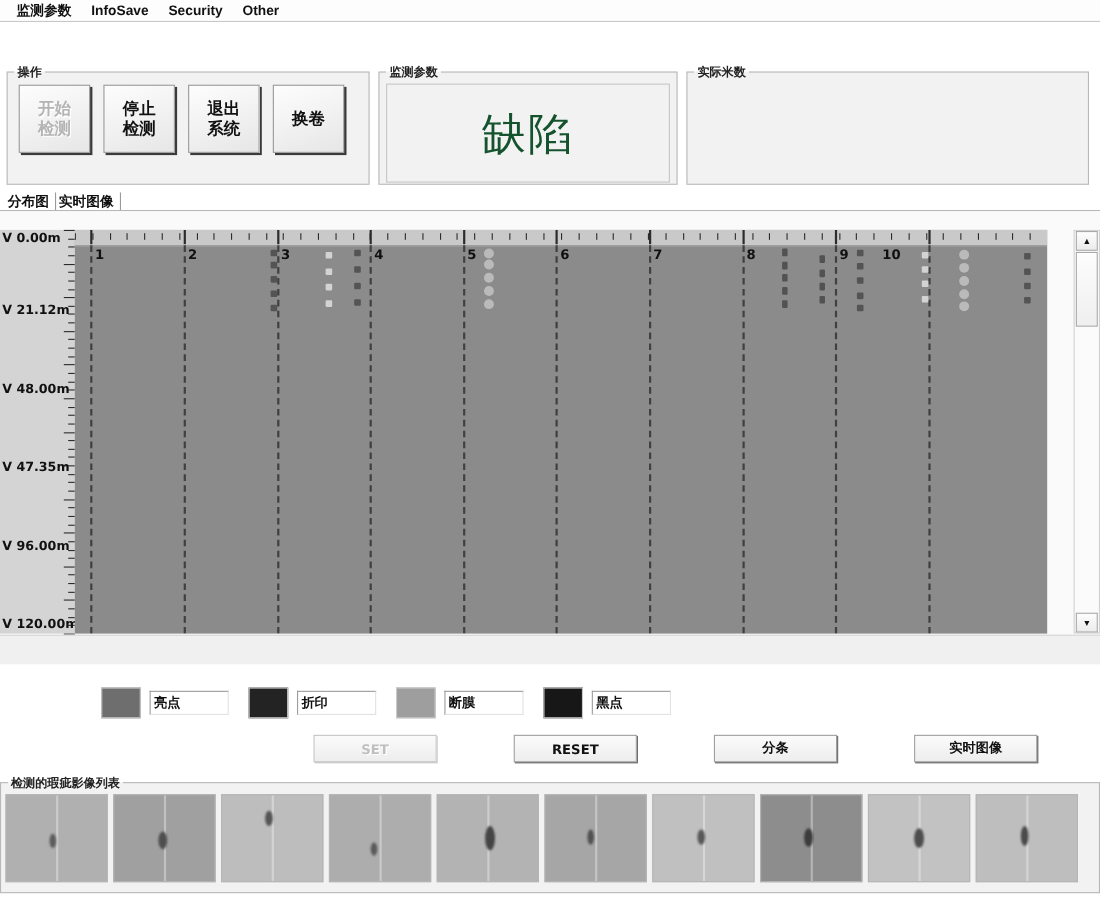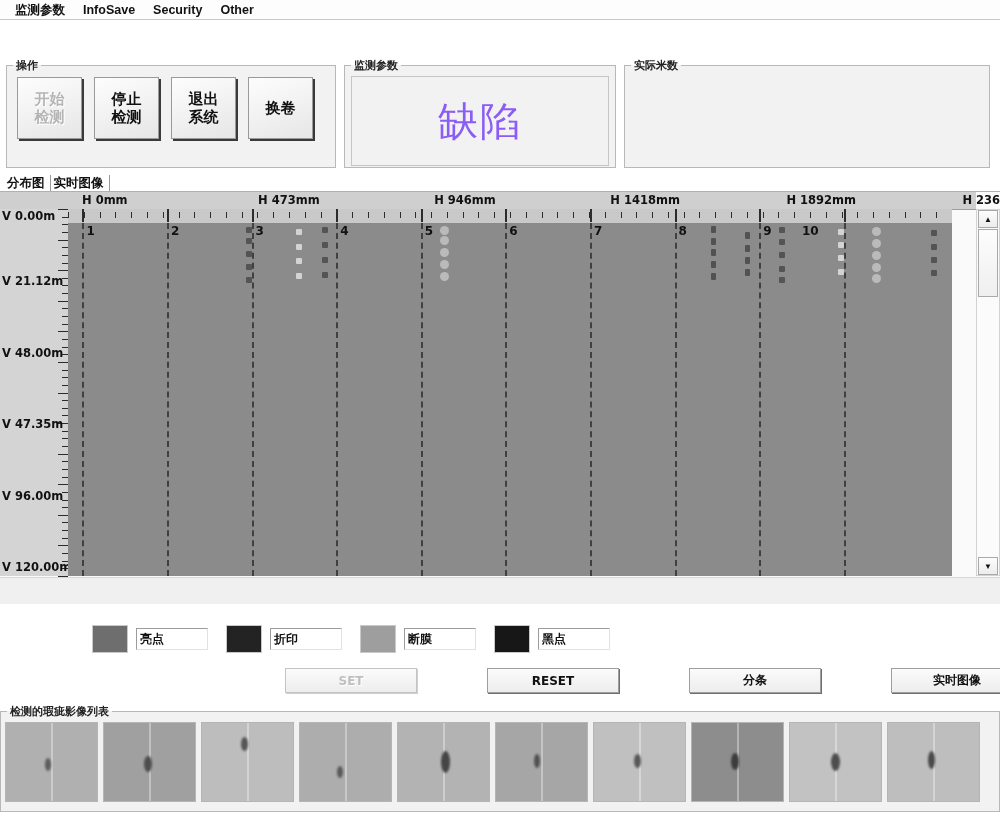--- a/index.html
+++ b/index.html
@@ -88,21 +88,21 @@
 
   .grp-warning { width: 272px; height: 110px; }
   .warn-box {
     margin: 3px 6px 0 6px;
     height: 88px;
     background: #f2f2f2;
     border: 1px solid #c6c6c6;
     display: flex; align-items: center; justify-content: center;
     font-size: 40px;
     font-weight: normal;
-    color: #8b5cf6;
+    color: #14532d;
     font-family: "DejaVu Sans", sans-serif;
     letter-spacing: 2px;
   }
 
   .grp-meters { flex: 1; height: 110px; }
   .meter-box {
     margin: 3px 5px 0 5px;
     height: 88px;
     display: flex; align-items: center;
     padding-left: 8px;
@@ -301,21 +301,21 @@
   
   .action-row {
     display: flex;
     gap: 70px;
     padding: 12px 0 0 285px;
     box-sizing: border-box;
     height: 48px;
   }
   .actbtn {
     min-width: 78px; height: 23px;
-    padding: 0 26px;
+    padding: 0 16px;
     background: linear-gradient(180deg,#fbfbfb,#ededed);
     border: 1px solid #9e9e9e;
     box-shadow: 1px 1px 0 #6f6f6f;
     font-size: 12px;
     font-weight: bold;
     color: #111;
     display: flex; align-items: center; justify-content: center;
     cursor: pointer;
     font-family: "DejaVu Sans", sans-serif;
     white-space: nowrap;
@@ -402,28 +402,20 @@
 
 </div>
 
 <div class="tabstrip">
   <div class="tab active">分布图</div>
   <div class="tab">实时图像</div>
 </div>
 
 <div class="chart-wrap">
 
-  <div class="hruler" id="hruler">
-      <div class="hlabel" style="left: 82px;">H 0mm</div>
-      <div class="hlabel" style="left: 258.096px;">H 473mm</div>
-      <div class="hlabel" style="left: 434.191px;">H 946mm</div>
-      <div class="hlabel" style="left: 610.287px;">H 1418mm</div>
-      <div class="hlabel" style="left: 786.382px;">H 1892mm</div>
-      <div class="hlabel" style="left: 962.478px;">H 236</div>
-    </div>
   <div class="vruler" id="vruler">
     <div class="vticks" id="vticks">
         <div class="vtick" style="top: 0px; width: 10px;"></div>
         <div class="vtick" style="top: 7.64583px; width: 6px;"></div>
         <div class="vtick" style="top: 15.2917px; width: 6px;"></div>
         <div class="vtick" style="top: 22.9375px; width: 6px;"></div>
         <div class="vtick" style="top: 30.5833px; width: 10px;"></div>
         <div class="vtick" style="top: 38.2292px; width: 6px;"></div>
         <div class="vtick" style="top: 45.875px; width: 6px;"></div>
         <div class="vtick" style="top: 53.5208px; width: 6px;"></div>

